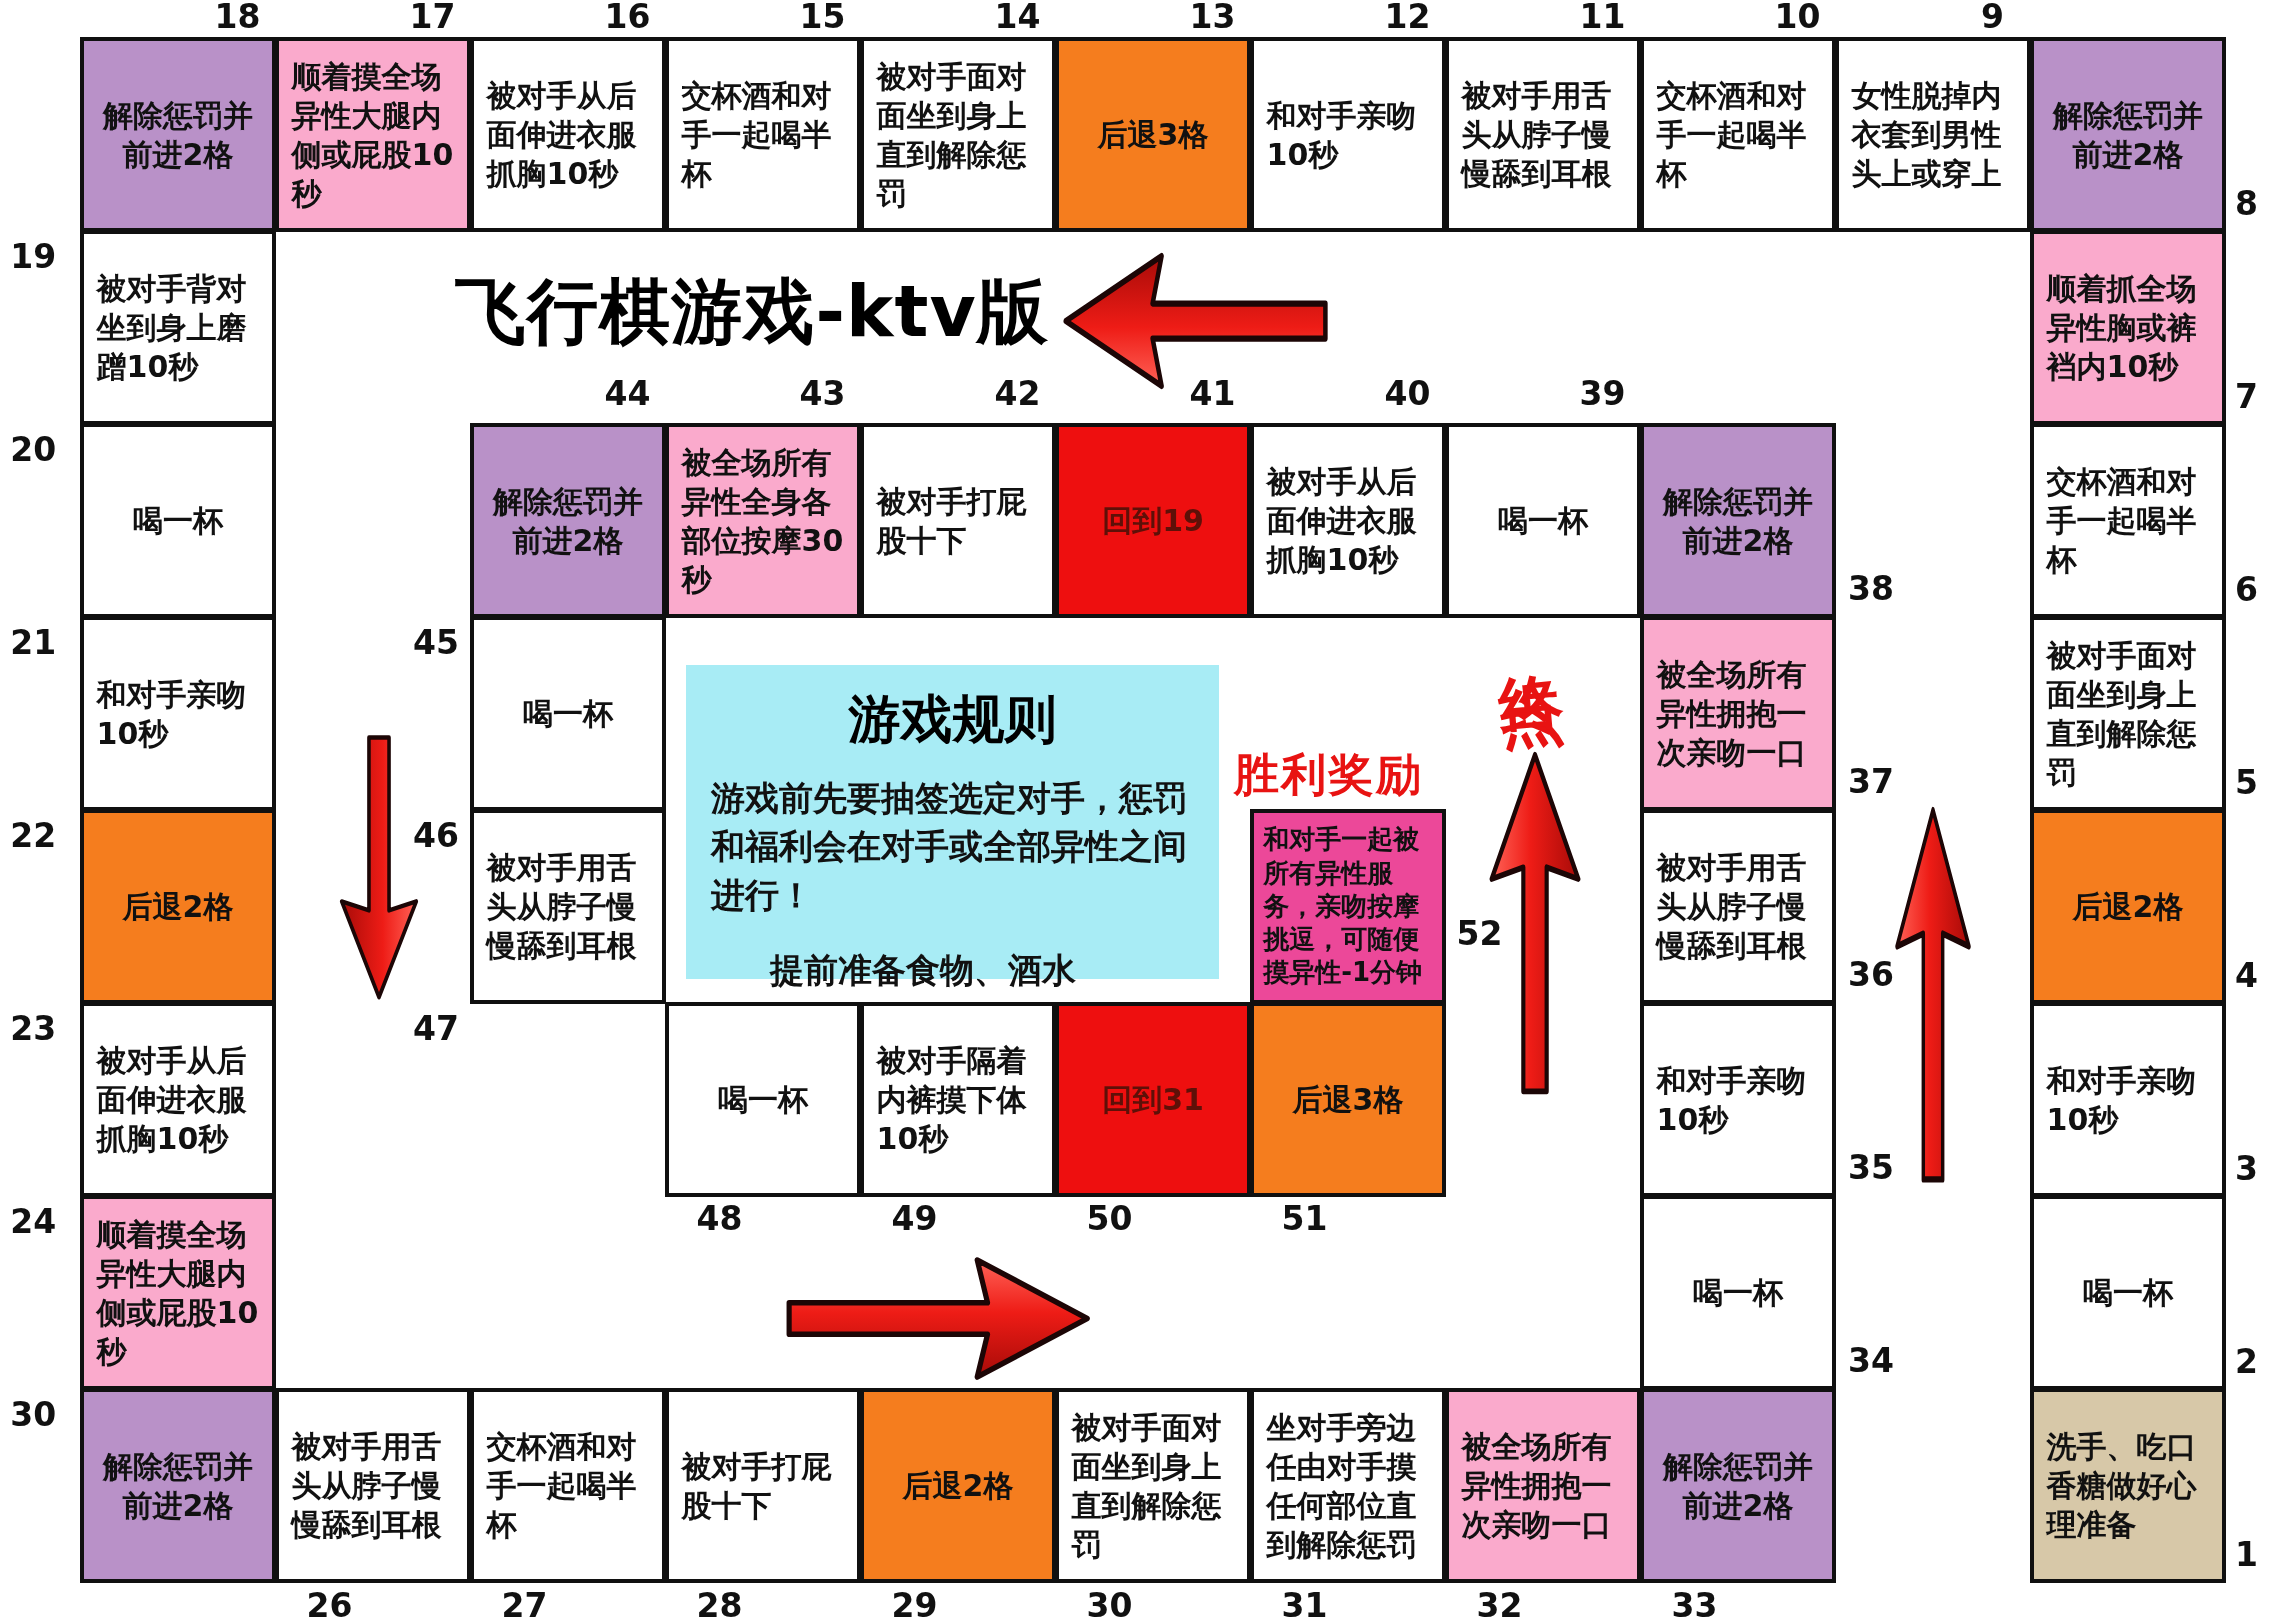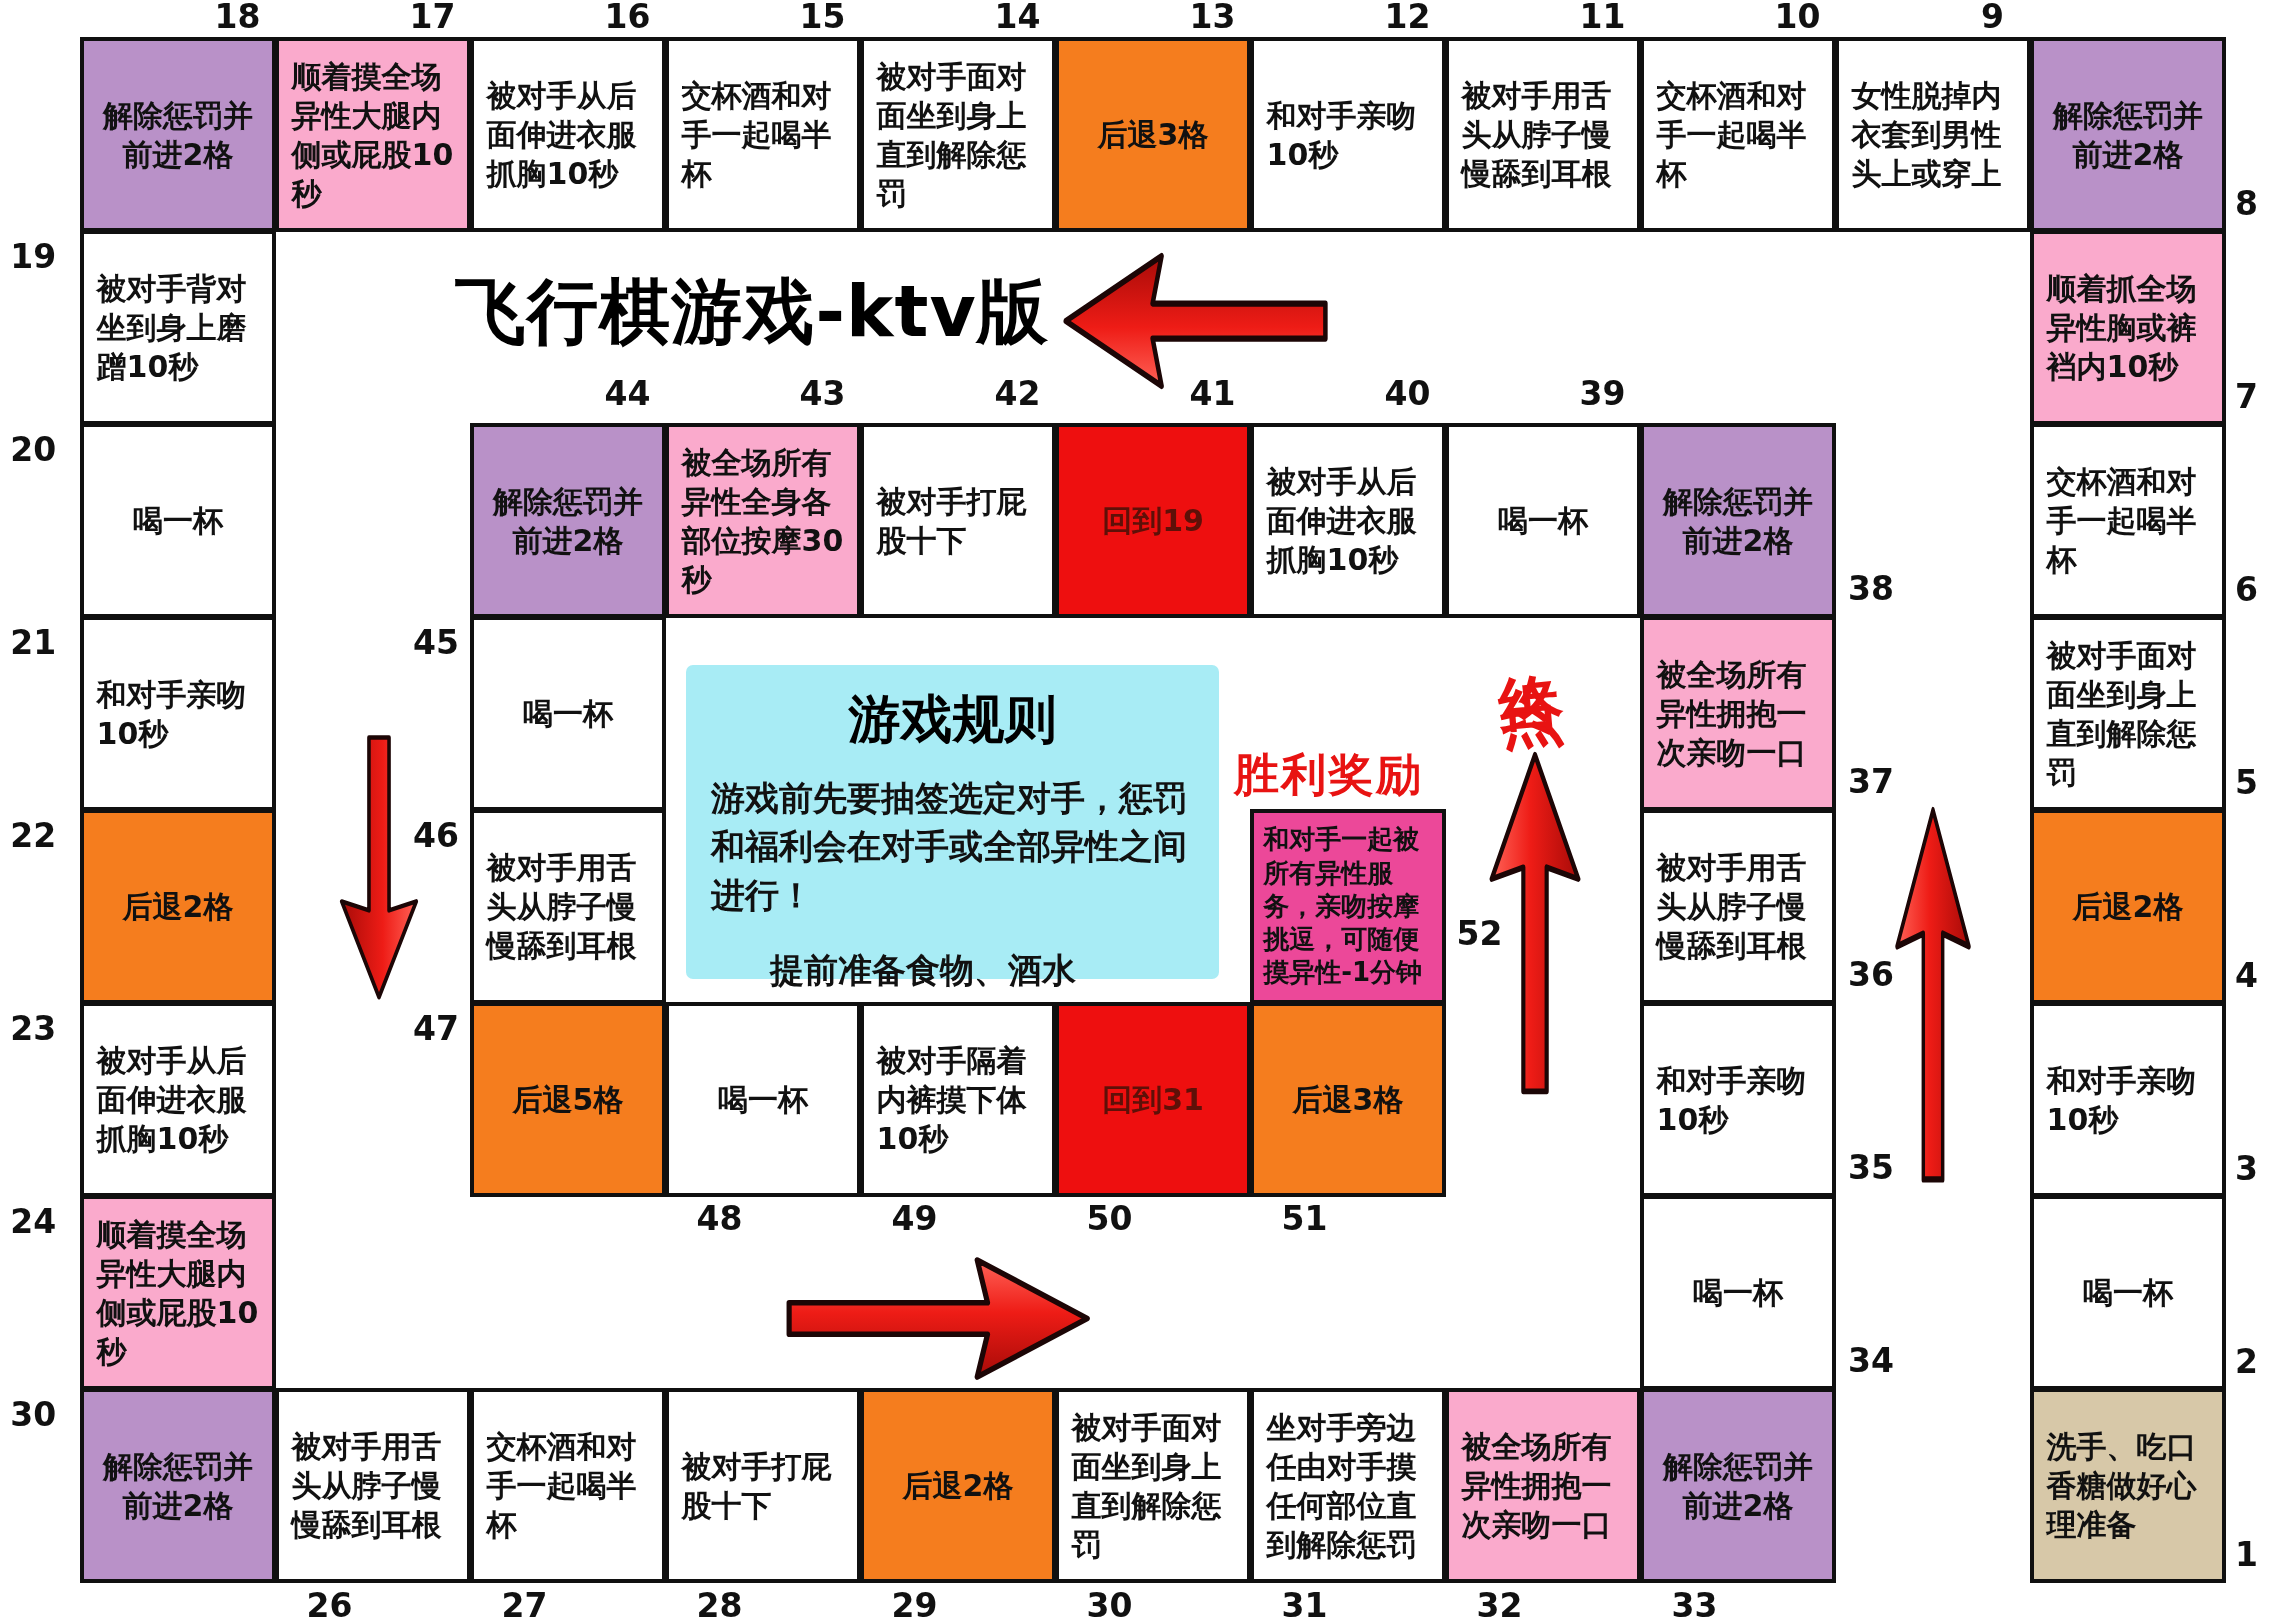--- a/index.html
+++ b/index.html
@@ -36,21 +36,21 @@
 
   .title{position:absolute;left:455px;top:265px;font-size:71px;font-weight:800;
          color:#000;white-space:nowrap;letter-spacing:1.1px;}
   .end-label{position:absolute;left:1482px;top:624px;writing-mode:vertical-rl;
              text-orientation:upright;font-size:64px;font-weight:800;color:#e81312;
              letter-spacing:6.9px;transform:rotate(-5deg);}
   .victory-label{position:absolute;left:1234px;top:745px;font-size:45px;font-weight:800;
                  color:#e81312;letter-spacing:2.3px;}
 
   .rules{position:absolute;left:686px;top:665px;width:533px;height:314px;
-         background:#a8ecf5;border-radius:7px;box-sizing:border-box;padding:19.5px 25px;}
+         background:#a8ecf5;border-radius:0;box-sizing:border-box;padding:19.5px 25px;}
   .rules-title{text-align:center;font-size:52px;font-weight:800;color:#000;}
   .rules-body{margin-top:19.5px;font-size:34px;font-weight:600;line-height:1.42;}
   .rules-note{margin-top:29px;padding-left:59px;font-size:34px;font-weight:600;}
 
   .arrow{position:absolute;}
 </style>
 </head>
 <body>
 
 <div id="board">
@@ -191,23 +191,20 @@
     </div>
   <div class="cell purple center" style="--c:2;--r:2">
       <span class="t">解除惩罚并前进2格</span>
     </div>
 
   <div class="cell center" style="--c:2;--r:3">
       <span class="t">喝一杯</span>
     </div>
   <div class="cell" style="--c:2;--r:4">
       <span class="t">被对手用舌头从脖子慢慢舔到耳根</span>
-    </div>
-  <div class="cell orange center" style="--c:2;--r:5">
-      <span class="t">后退5格</span>
     </div>
 
   <div class="cell center" style="--c:3;--r:5">
       <span class="t">喝一杯</span>
     </div>
   <div class="cell" style="--c:4;--r:5">
       <span class="t">被对手隔着内裤摸下体10秒</span>
     </div>
   <div class="cell red center" style="--c:5;--r:5">
       <span class="t">回到31</span>

